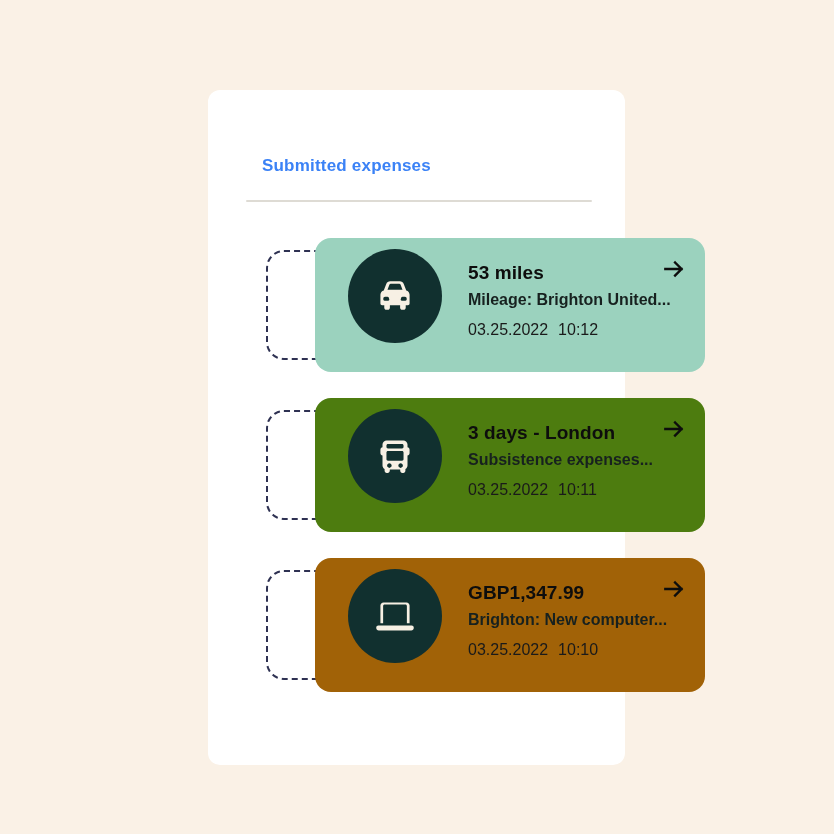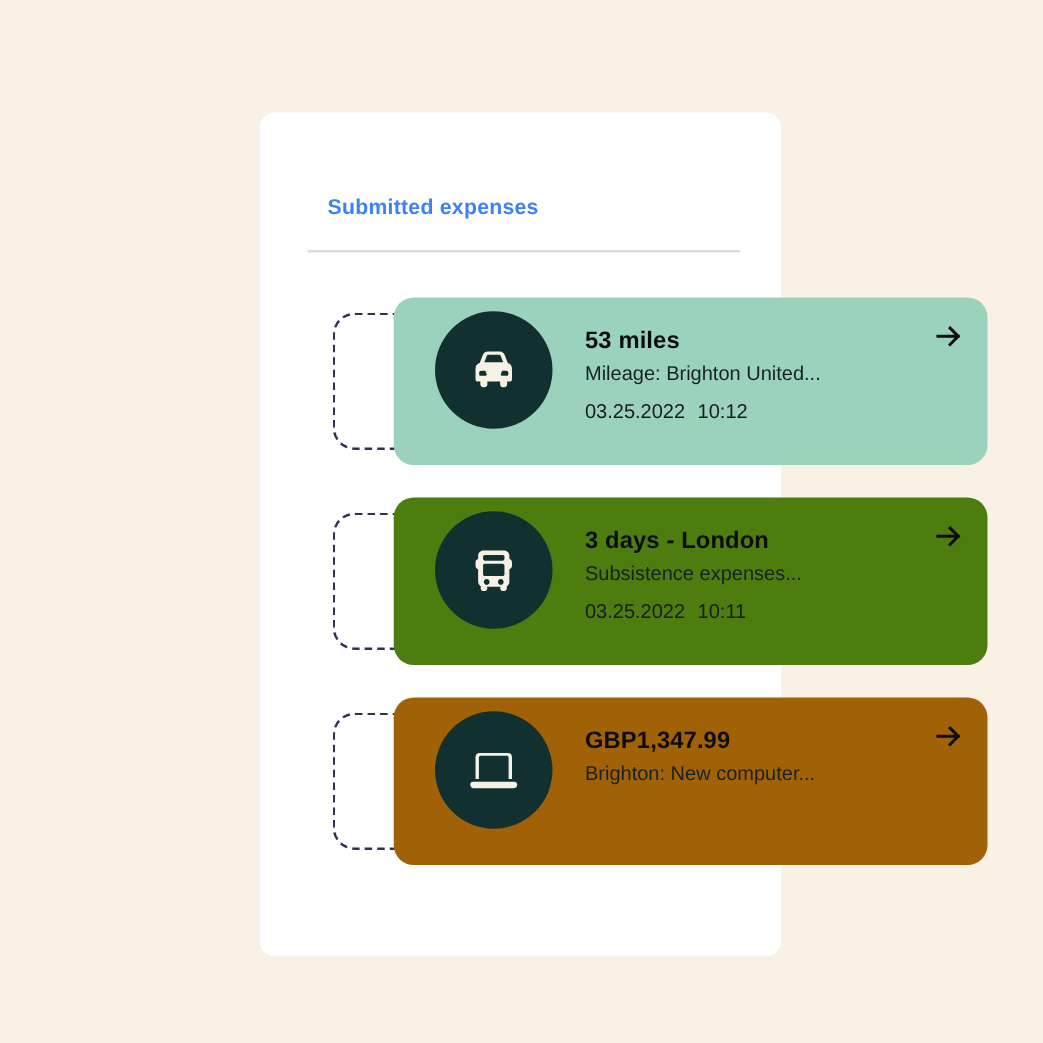--- a/index.html
+++ b/index.html
@@ -83,21 +83,21 @@
     border-radius: 18px;
     box-sizing: border-box;
     background: transparent;
   }
 
   
   .expense-card {
     position: absolute;
     left: 315px;
     top: 0;
-    width: 475px;
+    width: 390px;
     height: 134px;
     border-radius: 16px;
     box-sizing: border-box;
   }
   .card-mint  { background: #9bd2be; }
   .card-sand  { background: #4d7c0f; }
   .card-lime  { background: #a16207; }
 
   
   .icon-badge {
@@ -129,21 +129,21 @@
     font-size: 19px;
     font-weight: 700;
     color: #0d0d0d;
     letter-spacing: 0.1px;
     line-height: 22px;
     white-space: nowrap;
   }
   .card-subtitle {
     margin-top: 6px;
     font-size: 16px;
-    font-weight: 400;
+    font-weight: 700;
     color: #17211f;
     line-height: 20px;
     white-space: nowrap;
   }
   .card-meta {
     margin-top: 12px;
     font-size: 16px;
     font-weight: 400;
     color: #1a1a1a;
     line-height: 16px;
@@ -241,20 +241,23 @@
       <div class="expense-card card-lime">
         <div class="icon-badge">
           <svg viewBox="0 0 48 48">
             <path fill="#f7f0e4" d="M13 11h22c1.7 0 3 1.3 3 3v17h-2.6V14.4c0-.8-.6-1.4-1.4-1.4H14c-.8 0-1.4.6-1.4 1.4V31H10V14c0-1.7 1.3-3 3-3zm-5 22h32c1.1 0 2 .9 2 2v.6c0 1.3-1.1 2.4-2.4 2.4H8.4C7.1 38 6 36.9 6 35.6V35c0-1.1.9-2 2-2zm11.6 1.4h7.8c.4 0 .7.3.7.7s-.3.7-.7.7h-7.8c-.4 0-.7-.3-.7-.7s.3-.7.7-.7z"></path>
           </svg>
         </div>
 
         <div class="card-text">
           <div class="card-title">GBP1,347.99</div>
           <div class="card-subtitle">Brighton: New computer...</div>
+          <div class="card-meta">
+            <span class="meta-date">03.25.2022</span><span class="meta-time">10:10</span>
+          </div>
         </div>
 
         <div class="card-arrow">
           <svg viewBox="0 0 24 24">
             <path d="M4 12h15M13 6l6 6-6 6" fill="none" stroke="#0d0d0d" stroke-width="2.2" stroke-linecap="square" stroke-linejoin="miter"></path>
           </svg>
         </div>
       </div>
     </div>
 

